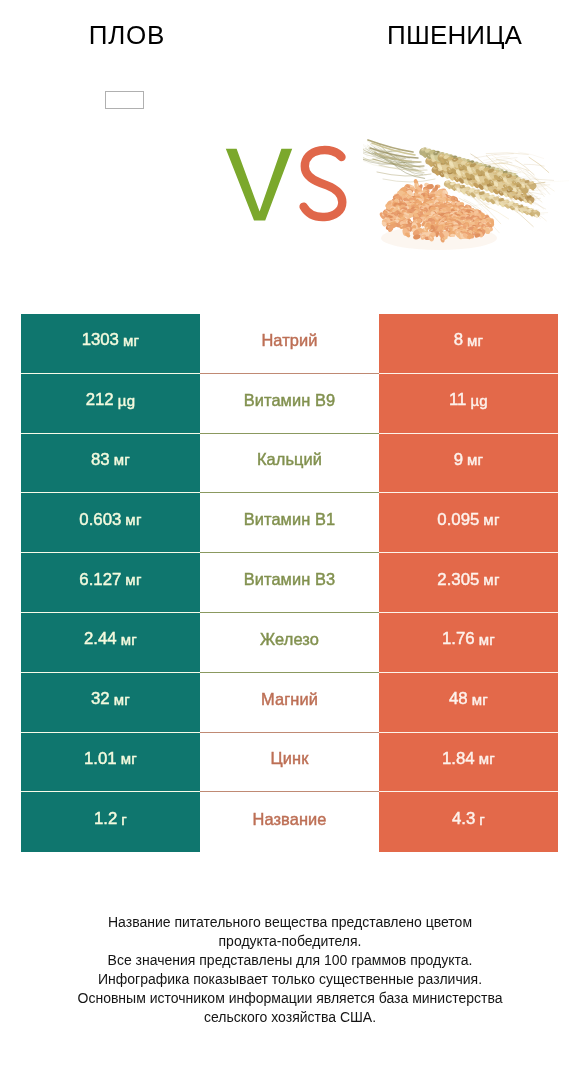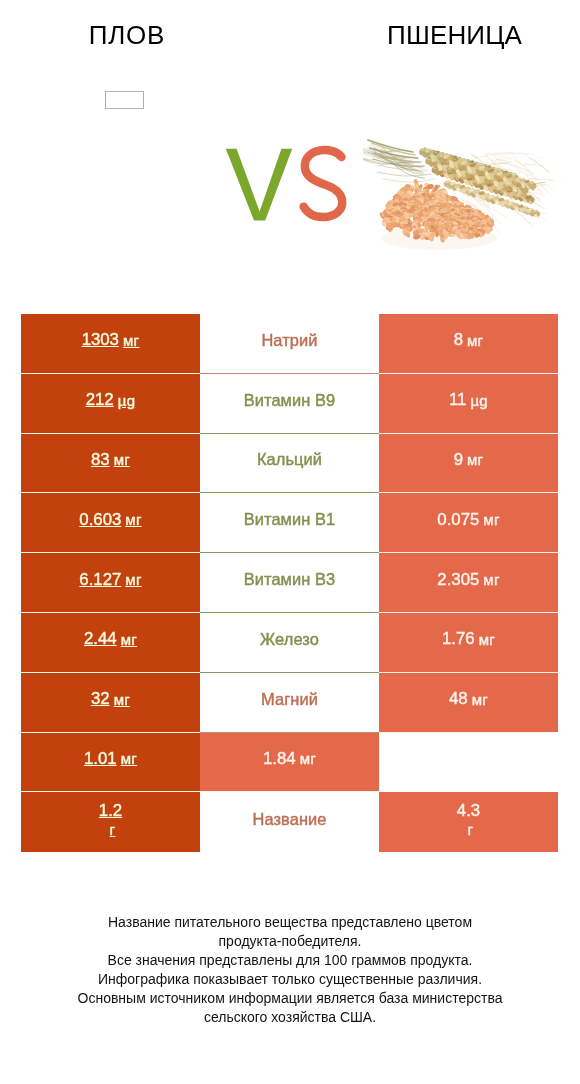--- a/index.html
+++ b/index.html
@@ -27,26 +27,26 @@
   
   .wheat{position:absolute;left:363px;top:128px;width:206px;height:125px;}
   .wheat svg{display:block;width:206px;height:125px;}
 
   
   .tbl{position:absolute;left:21px;top:314px;width:537px;}
   .row{display:flex;height:59.8px;}
   .cell{display:flex;align-items:center;justify-content:center;
         box-sizing:border-box;height:59.8px;}
   .cell>span{position:relative;top:-3px;}
-  .cl{width:179px;background:#c2410c;color:#f4fade;
-      border-bottom:1.5px solid #f7fbe8;text-decoration:underline;}
+  .cl{width:179px;background:#0f766e;color:#f4fade;
+      border-bottom:1.5px solid #f7fbe8;}
   .cm{width:179px;background:#fff;border-bottom:1.2px solid #c08a74;}
   .cr{width:179px;background:#e3694a;color:#fdf2ec;
       border-bottom:1.5px solid #fef3e9;}
-  .row:last-child .cl,.row:last-child .cr,.row:last-child .cm{border-bottom:none;flex-direction:column;}
+  .row:last-child .cl,.row:last-child .cr,.row:last-child .cm{border-bottom:none;}
   .cm.sep-green{border-bottom-color:#8b9960;}
   .cm.sep-orange{border-bottom-color:#c08a74;align-items:center;}
 
   .val{font-size:16.8px;font-weight:400;letter-spacing:0px;
        font-family:"Liberation Sans",sans-serif;
        -webkit-text-stroke:0.45px currentColor;}
   .unit{font-size:15px;font-weight:400;margin-left:4px;letter-spacing:.3px;
         font-family:"Liberation Sans",sans-serif;
         -webkit-text-stroke:0.45px currentColor;}
   .nm{font-size:16.4px;font-weight:400;letter-spacing:.1px;
@@ -1933,21 +1933,21 @@
       </div>
       <div class="row">
         <div class="cell cl">
           <span class="val">0.603</span>
           <span class="unit">мг</span>
         </div>
         <div class="cell cm sep-green">
           <span class="nm green">Витамин B1</span>
         </div>
         <div class="cell cr">
-          <span class="val">0.075</span>
+          <span class="val">0.095</span>
           <span class="unit">мг</span>
         </div>
       </div>
       <div class="row">
         <div class="cell cl">
           <span class="val">6.127</span>
           <span class="unit">мг</span>
         </div>
         <div class="cell cm sep-green">
           <span class="nm green">Витамин B3</span>
@@ -1980,20 +1980,23 @@
         </div>
         <div class="cell cr">
           <span class="val">48</span>
           <span class="unit">мг</span>
         </div>
       </div>
       <div class="row">
         <div class="cell cl">
           <span class="val">1.01</span>
           <span class="unit">мг</span>
+        </div>
+        <div class="cell cm sep-orange">
+          <span class="nm orange">Цинк</span>
         </div>
         <div class="cell cr">
           <span class="val">1.84</span>
           <span class="unit">мг</span>
         </div>
       </div>
       <div class="row">
         <div class="cell cl">
           <span class="val">1.2</span>
           <span class="unit">г</span>

